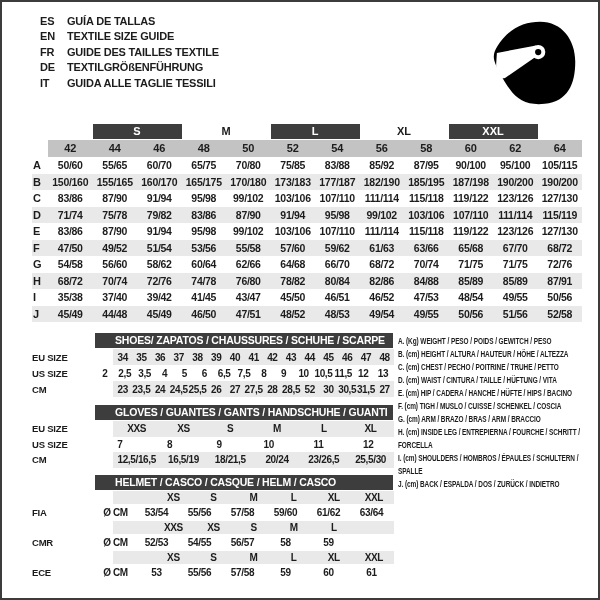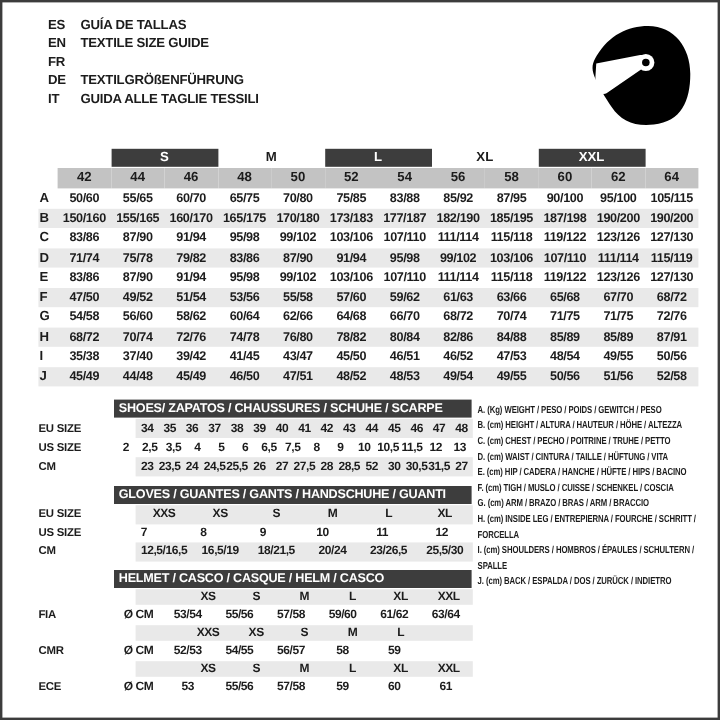--- a/index.html
+++ b/index.html
@@ -34,21 +34,21 @@
   .trow.shade{background:var(--row-shaded);}
   .letter{font-size:11px;font-weight:700;padding-left:1px;}
   .tcell{font-size:10.5px;font-weight:700;text-align:center;white-space:nowrap;letter-spacing:-0.3px;}
   
   .lower{position:absolute;left:30px;top:331px;width:362px;}
   .sect-shoes{margin-bottom:8px;}
   .sect-gloves{margin-bottom:7px;}
   .lrow{display:flex;}
   .llabel{width:63px;font-size:9.5px;font-weight:700;display:flex;align-items:center;letter-spacing:-0.2px;}
   .bar{width:298px;box-sizing:border-box;background:var(--dark-bar);color:#fff;font-size:10.5px;
-       font-weight:700;height:15px;line-height:15px;padding-left:4px;letter-spacing:-0.2px;margin-bottom:1px;white-space:nowrap;}
+       font-weight:700;height:15px;line-height:15px;padding-left:20px;letter-spacing:-0.2px;margin-bottom:1px;white-space:nowrap;}
   .vals{width:298px;display:grid;align-items:center;}
   .vals.shade{background:var(--row-shaded);margin-left:22px;}
   .vcell{font-size:10px;font-weight:700;text-align:center;white-space:nowrap;letter-spacing:-0.35px;}
   .cols15{grid-template-columns:repeat(15,1fr);}
   .cols6{grid-template-columns:repeat(6,1fr);}
   .hcols{grid-template-columns:40px repeat(6,1fr);}
   .unit-cell{text-align:center;padding-left:1px;}
   .r16{height:16px;} .r155{height:15.5px;} .r13{height:13px;} .r17{height:17px;}
   
   .legend{position:absolute;left:396px;top:333px;width:250px;transform:scaleX(0.76);transform-origin:left top;}
@@ -63,20 +63,21 @@
       <div class="lang-row">
         <div class="lang-code">ES</div>
         <div class="lang-text">GUÍA DE TALLAS</div>
       </div>
       <div class="lang-row">
         <div class="lang-code">EN</div>
         <div class="lang-text">TEXTILE SIZE GUIDE</div>
       </div>
       <div class="lang-row">
         <div class="lang-code">FR</div>
+        <div class="lang-text">GUIDE DES TAILLES TEXTILE</div>
       </div>
       <div class="lang-row">
         <div class="lang-code">DE</div>
         <div class="lang-text">TEXTILGRÖßENFÜHRUNG</div>
       </div>
       <div class="lang-row">
         <div class="lang-code">IT</div>
         <div class="lang-text">GUIDA ALLE TAGLIE TESSILI</div>
       </div>
     </div>

